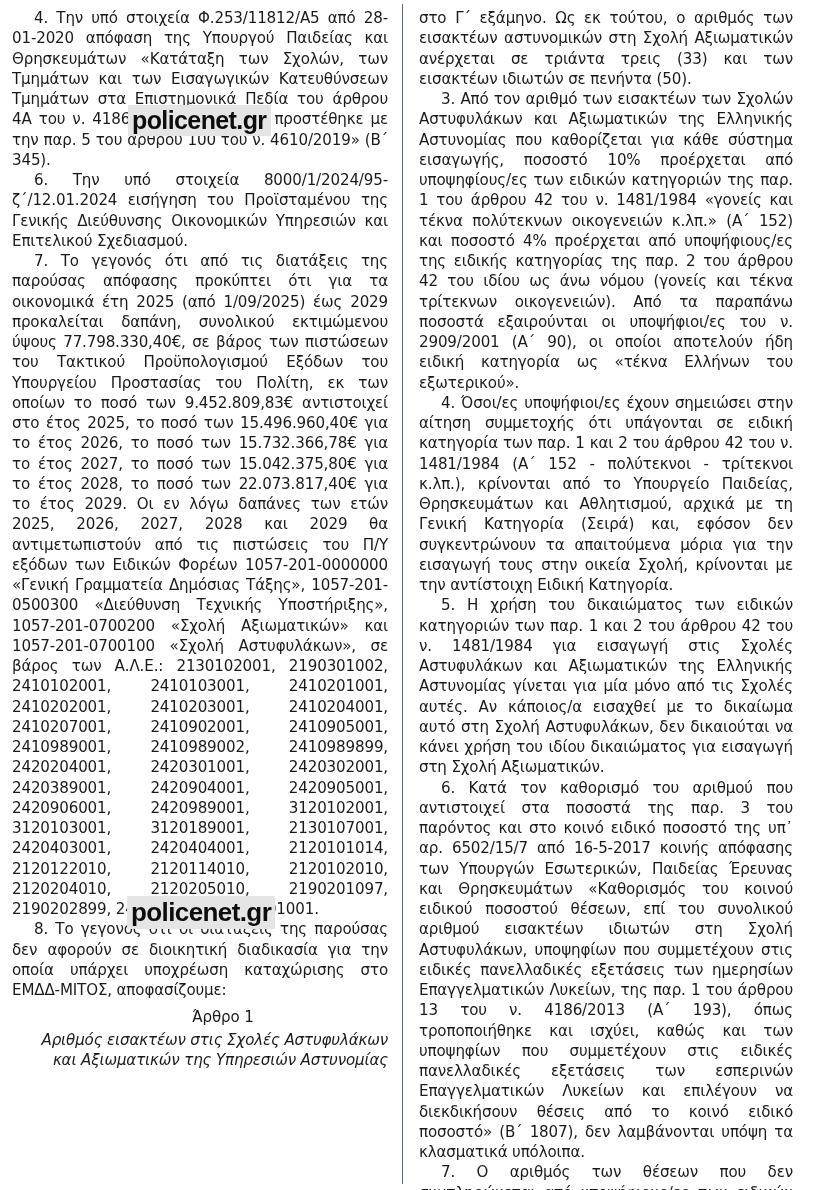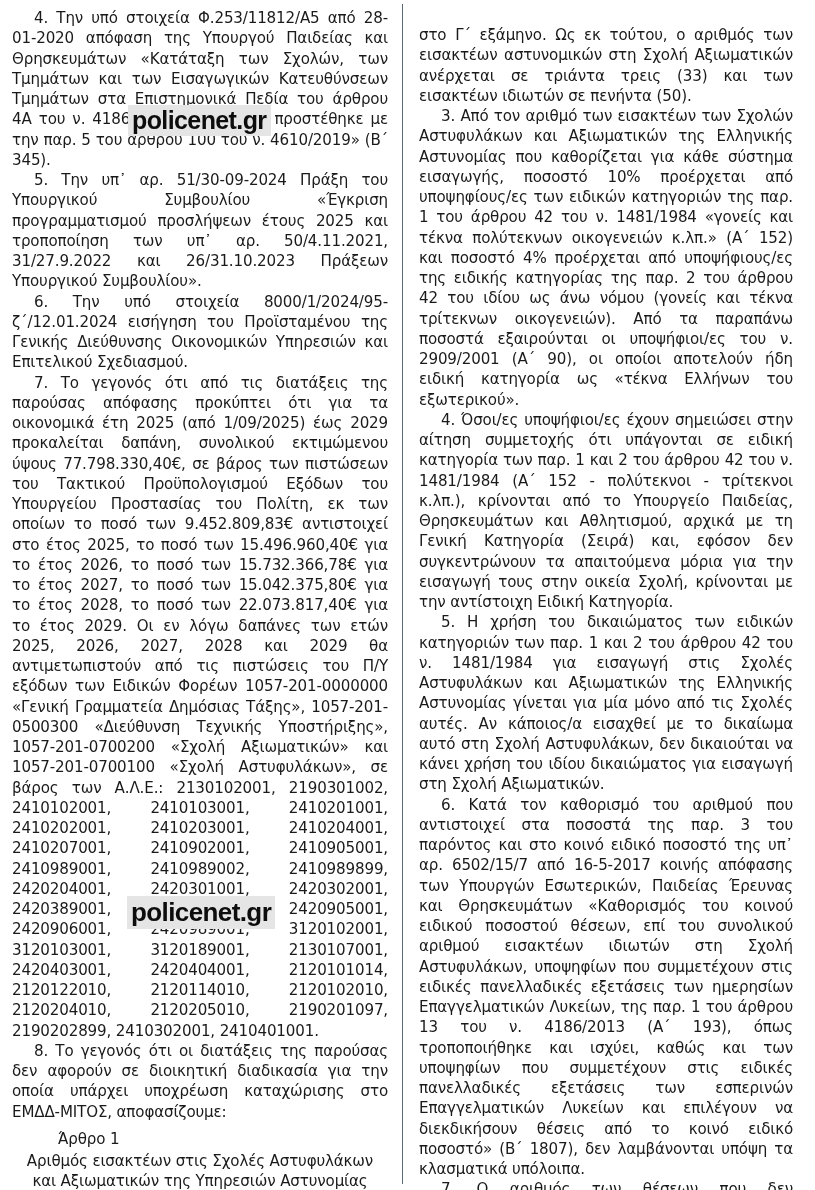--- a/index.html
+++ b/index.html
@@ -40,21 +40,21 @@
     width: 402px;
     box-sizing: border-box;
     overflow: hidden;
   }
 
   .col-left {
     padding: 8px 14px 0 12px;
   }
 
   .col-right {
-    padding: 25px 12px 0 16px;
+    padding: 8px 12px 0 16px;
   }
 
   .col-divider {
     width: 1px;
     min-width: 1px;
     background: #5a6878;
     margin-top: 4px;
     margin-bottom: 6px;
     align-self: stretch;
   }
@@ -82,28 +82,29 @@
   .article-head {
     margin: 7px 0 2px 0;
     padding: 0;
     text-align: center;
     font-size: 15.1px;
     line-height: 20.25px;
     letter-spacing: -0.15px;
   }
   .article-head .art-num {
     display: block;
-    text-align: left;
+    text-align: center;
     padding-left: 46px;
     margin-bottom: 2px;
   }
   .article-head .art-title-l1,
   .article-head .art-title-l2 {
     display: block;
-    text-align: center;
+    text-align: right;
+    font-style: italic;
   }
 
   
   .watermark {
     position: absolute;
     font-family: Liberation Sans, sans-serif;
     font-weight: bold;
     color: #0d0d0d;
     letter-spacing: -0.6px;
     white-space: nowrap;
@@ -124,21 +125,20 @@
 </style>
 </head>
 <body>
 
 <div id="page">
 
   <div class="columns">
 
     <div class="col col-left">
       <p class="para">4. Την υπό στοιχεία Φ.253/11812/Α5 από 28-01-2020 απόφαση της Υπουργού Παιδείας και Θρησκευμάτων «Κατάταξη των Σχολών, των Τμημάτων και των Εισαγωγικών Κατευθύνσεων Τμημάτων στα Επιστημονικά Πεδία του άρθρου 4Α του ν. 4186/2013, όπως αυτό προστέθηκε με την παρ. 5 του άρθρου 100 του ν. 4610/2019» (Β΄ 345).</p>
-      <p class="para">5. Την υπ᾽ αρ. 51/30-09-2024 Πράξη του Υπουργικού Συμβουλίου «Έγκριση προγραμματισμού προσλήψεων έτους 2025 και τροποποίηση των υπ᾽ αρ. 50/4.11.2021, 31/27.9.2022 και 26/31.10.2023 Πράξεων Υπουργικού Συμβουλίου».</p>
       <p class="para">6. Την υπό στοιχεία 8000/1/2024/95-ζ΄/12.01.2024 εισήγηση του Προϊσταμένου της Γενικής Διεύθυνσης Οικονομικών Υπηρεσιών και Επιτελικού Σχεδιασμού.</p>
       <p class="para">7. Το γεγονός ότι από τις διατάξεις της παρούσας απόφασης προκύπτει ότι για τα οικονομικά έτη 2025 (από 1/09/2025) έως 2029 προκαλείται δαπάνη, συνολικού εκτιμώμενου ύψους 77.798.330,40€, σε βάρος των πιστώσεων του Τακτικού Προϋπολογισμού Εξόδων του Υπουργείου Προστασίας του Πολίτη, εκ των οποίων το ποσό των 9.452.809,83€ αντιστοιχεί στο έτος 2025, το ποσό των 15.496.960,40€ για το έτος 2026, το ποσό των 15.732.366,78€ για το έτος 2027, το ποσό των 15.042.375,80€ για το έτος 2028, το ποσό των 22.073.817,40€ για το έτος 2029. Οι εν λόγω δαπάνες των ετών 2025, 2026, 2027, 2028 και 2029 θα αντιμετωπιστούν από τις πιστώσεις του Π/Υ εξόδων των Ειδικών Φορέων 1057-201-0000000 «Γενική Γραμματεία Δημόσιας Τάξης», 1057-201-0500300 «Διεύθυνση Τεχνικής Υποστήριξης», 1057-201-0700200 «Σχολή Αξιωματικών» και 1057-201-0700100 «Σχολή Αστυφυλάκων», σε βάρος των Α.Λ.Ε.: 2130102001, 2190301002, 2410102001, 2410103001, 2410201001, 2410202001, 2410203001, 2410204001, 2410207001, 2410902001, 2410905001, 2410989001, 2410989002, 2410989899, 2420204001, 2420301001, 2420302001, 2420389001, 2420904001, 2420905001, 2420906001, 2420989001, 3120102001, 3120103001, 3120189001, 2130107001, 2420403001, 2420404001, 2120101014, 2120122010, 2120114010, 2120102010, 2120204010, 2120205010, 2190201097, 2190202899, 2410302001, 2410401001.</p>
       <p class="para">8. Το γεγονός ότι οι διατάξεις της παρούσας δεν αφορούν σε διοικητική διαδικασία για την οποία υπάρχει υποχρέωση καταχώρισης στο ΕΜΔΔ-ΜΙΤΟΣ, αποφασίζουμε:</p>
 
       <div class="article-head">
         <span class="art-num">Άρθρο 1</span>
         <span class="art-title-l1">Αριθμός εισακτέων στις Σχολές Αστυφυλάκων</span>
         <span class="art-title-l2">και Αξιωματικών της Υπηρεσιών Αστυνομίας</span>
       </div>
 

